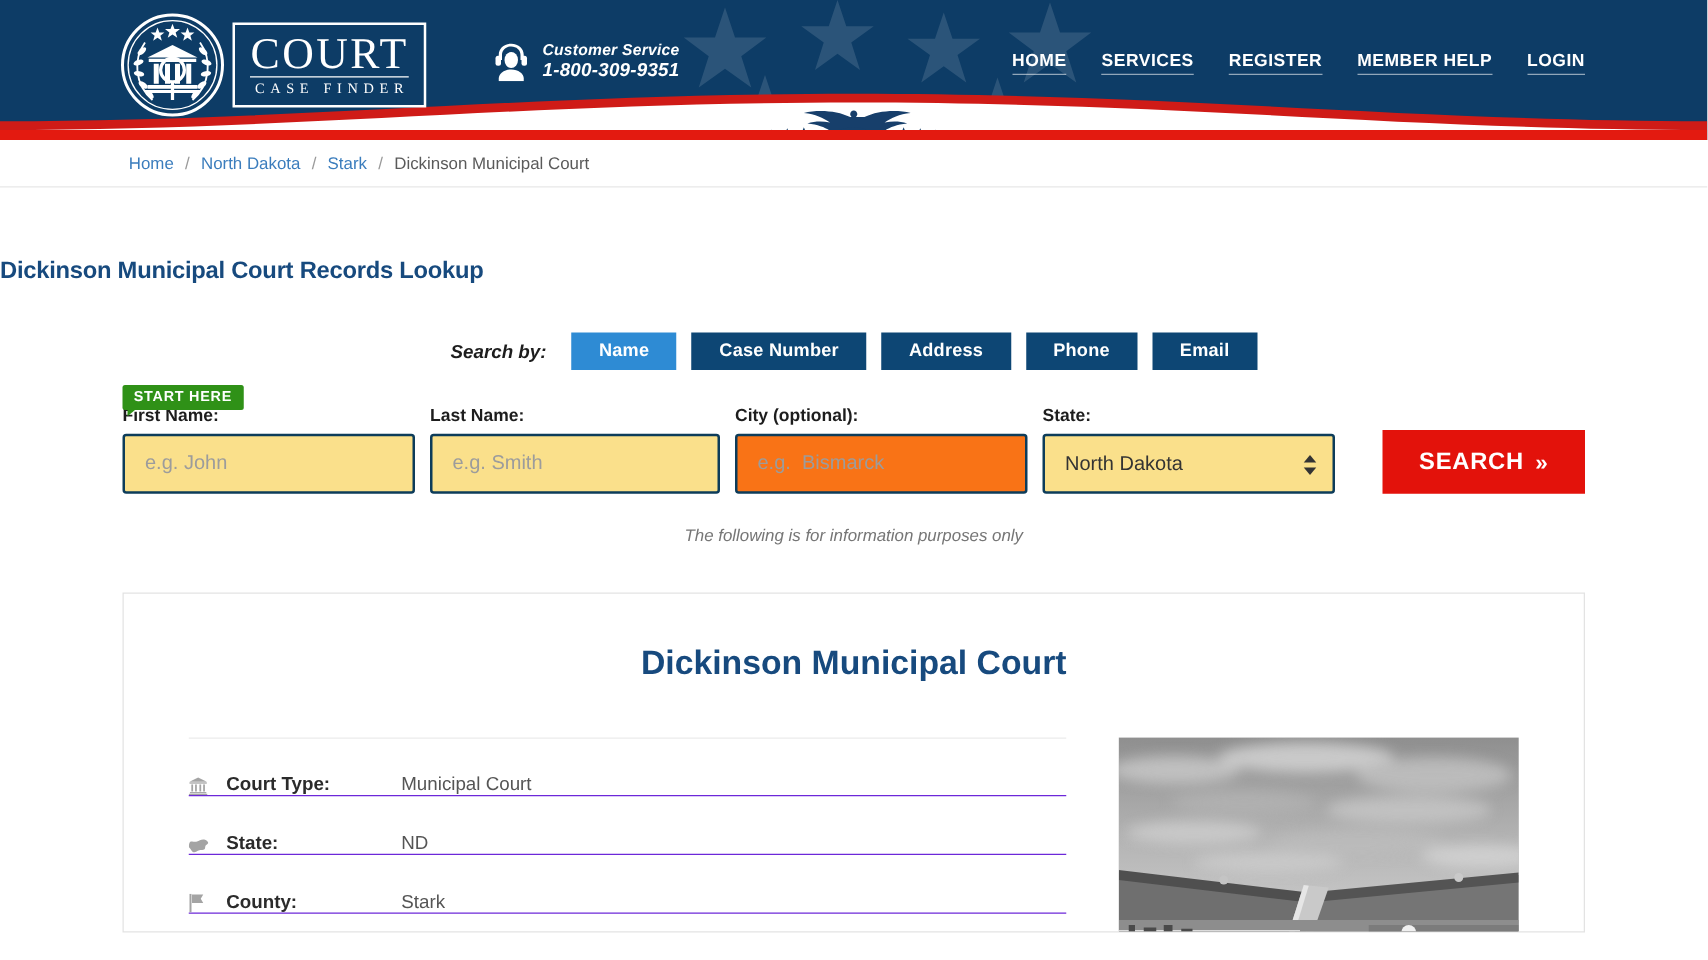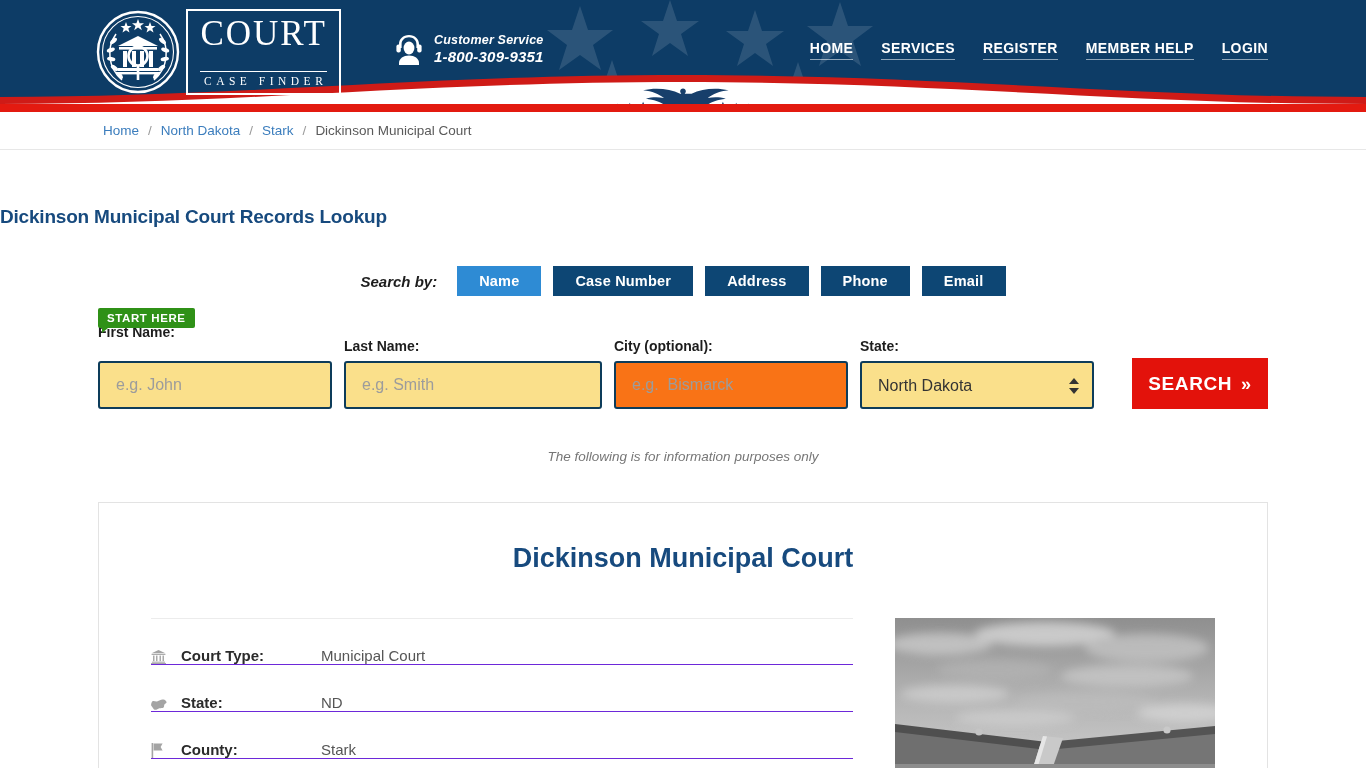--- a/index.html
+++ b/index.html
@@ -50,21 +50,21 @@
     text-align: center;
     line-height: 1;
   }
   .logo-word {
     color: #ffffff;
     font-family: "Liberation Serif", serif;
     font-size: 35px;
     letter-spacing: 2px;
     font-weight: 400;
     display: block;
-    padding-bottom: 20px;
+    padding-bottom: 1px;
     border-bottom: 1.5px solid #ffffff;
   }
   .logo-sub {
     color: #ffffff;
     font-family: "Liberation Serif", serif;
     font-size: 11.5px;
     letter-spacing: 4.5px;
     display: block;
     padding-top: 4px;
     padding-left: 4px;
@@ -228,22 +228,22 @@
     border-radius: 3px;
     font-size: 16px;
     padding: 0 16px;
     color: #333333;
     font-family: "Liberation Sans", sans-serif;
     outline: none;
   }
   .fld input::placeholder { color: #9c9c9c; }
   .fld input.yellow, .fld select.yellow { background: #fae08b; }
   .fld input.white { background: #f97316; }
-  .w-first { width: 234px; margin-top: 14px; }
-  .w-last  { width: 258px; }
+  .w-first { width: 234px; }
+  .w-last  { width: 232px; }
   .w-city  { width: 234px; }
   .state-wrap { position: relative; }
   .state-wrap select {
     width: 234px;
     appearance: none;
     -webkit-appearance: none;
     padding-right: 34px;
     cursor: pointer;
   }
   .state-arrows {
@@ -268,21 +268,21 @@
     justify-content: center;
     gap: 9px;
   }
   .chev { font-size: 18px; line-height: 1; }
 
   .info-note {
     text-align: center;
     color: #767676;
     font-size: 13.5px;
     font-style: italic;
-    margin-top: 40px;
+    margin-top: 26px;
   }
 
   
   .court-card {
     width: 1170px;
     margin: 38px auto 0 auto;
     border: 1px solid #e3e3e3;
     background: #ffffff;
     padding: 34px 52px 10px 52px;
     height: 272px;

